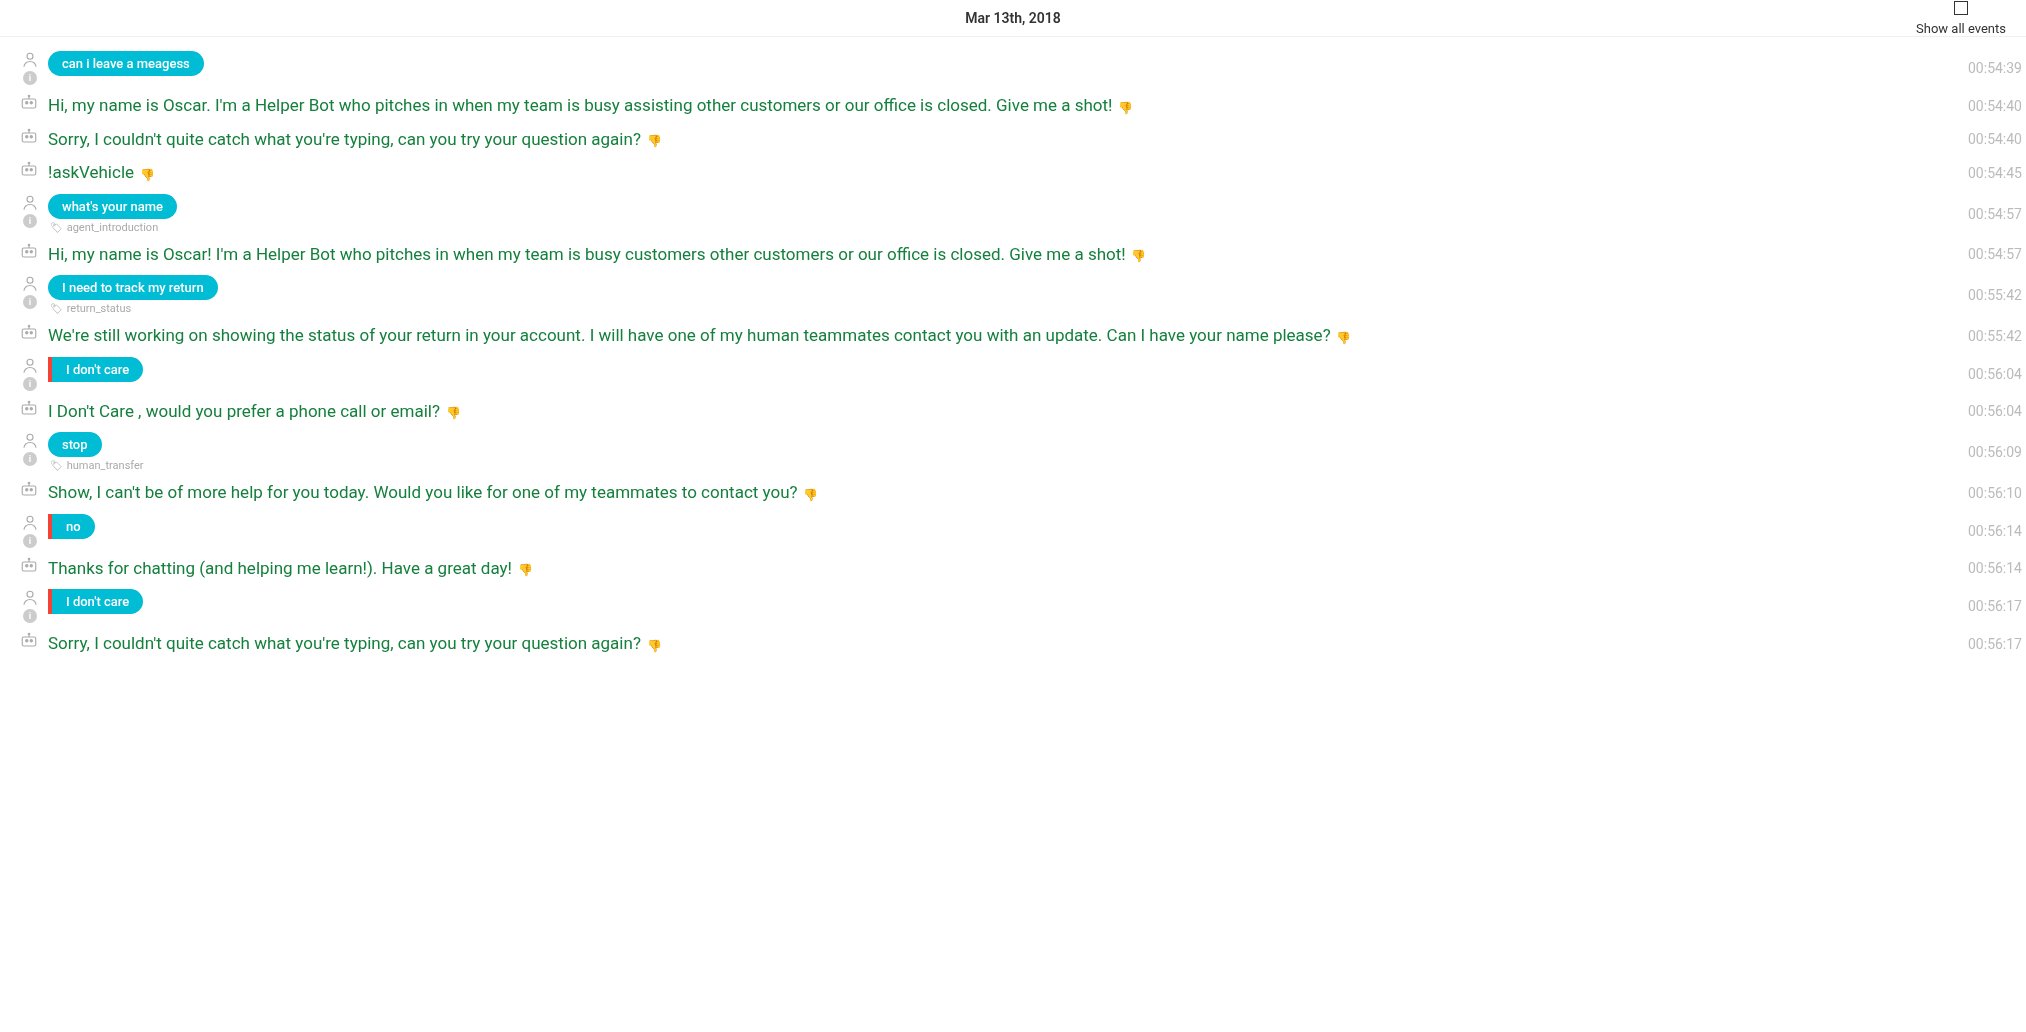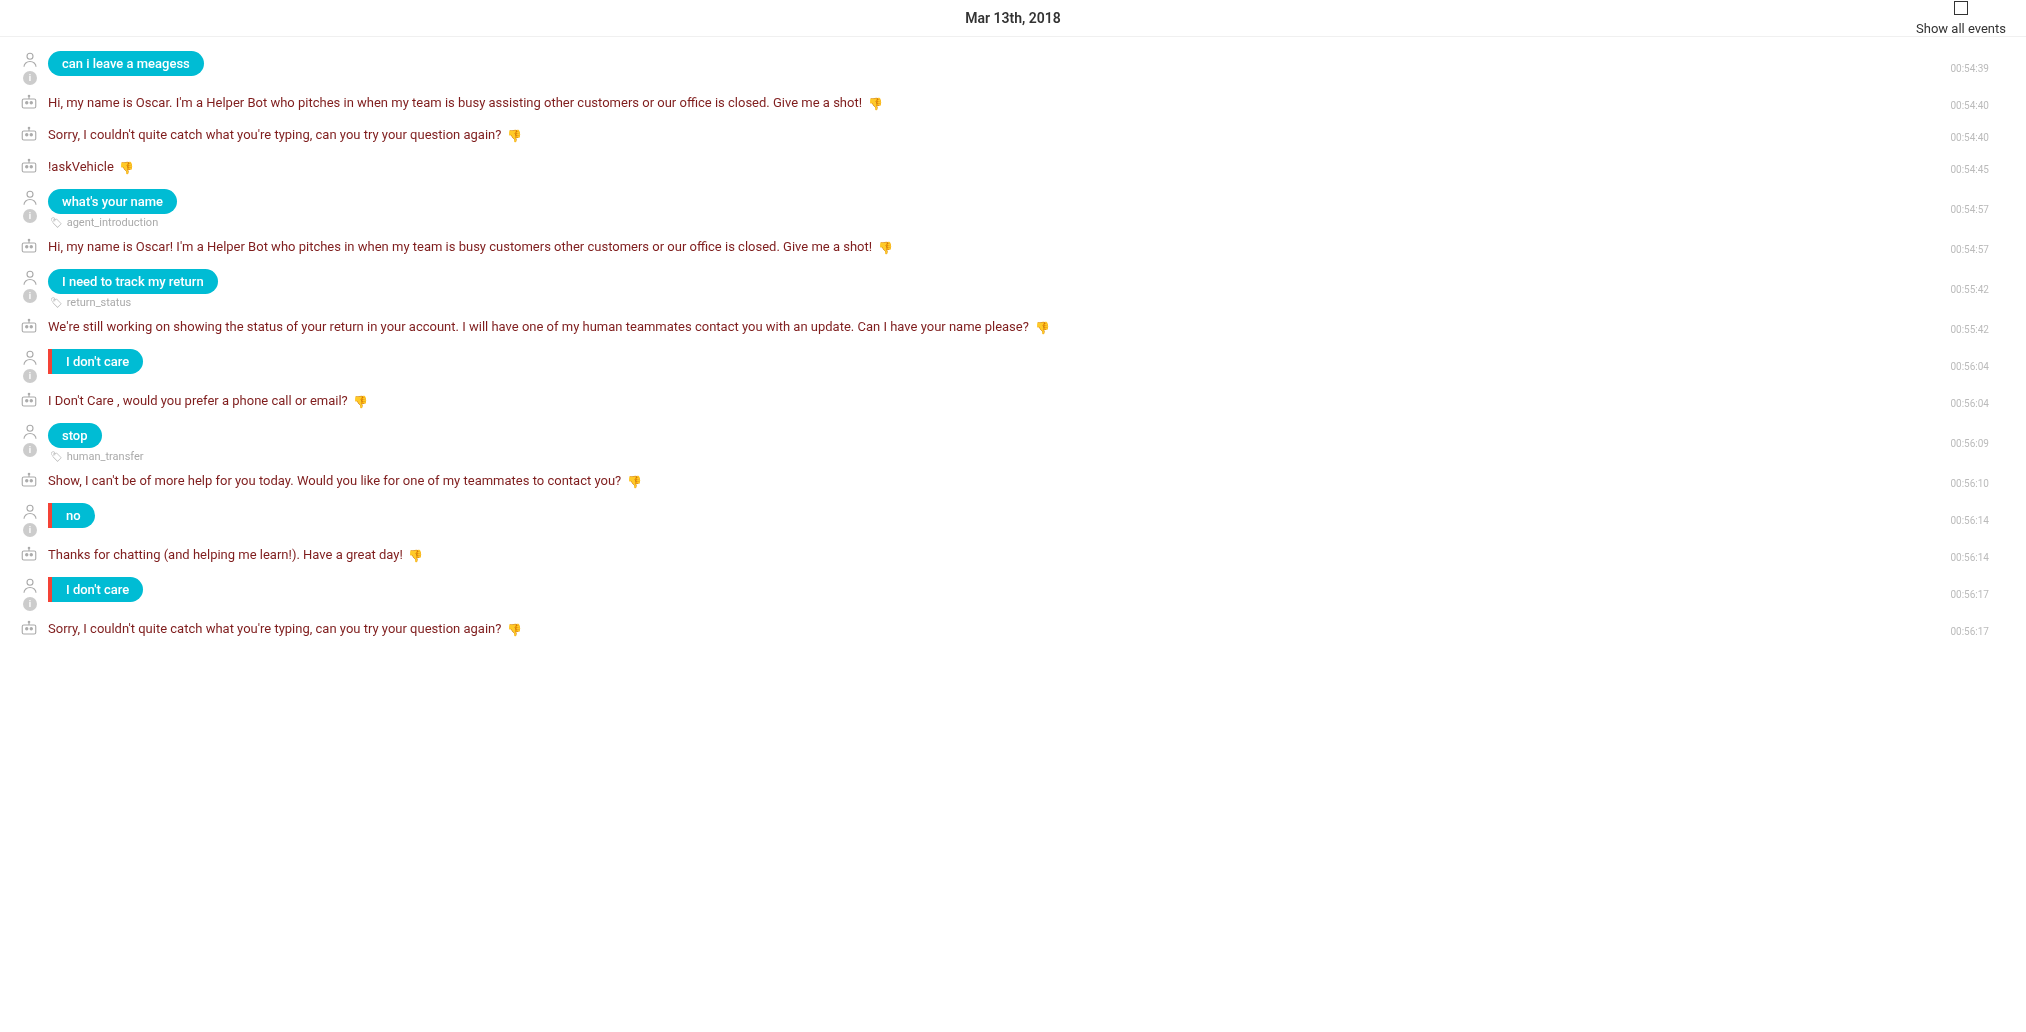--- a/index.html
+++ b/index.html
@@ -109,38 +109,38 @@
       gap: 4px;
       font-size: 11px;
       color: #aaa;
       margin-top: 2px;
       margin-left: 2px;
     }
     .tag-icon {
       font-size: 10px;
     }
     .bot-message {
-      font-size: 13px;
-      color: #7f1d1d;
+      font-size: 17px;
+      color: #15803d;
       line-height: 1.5;
       max-width: 900px;
     }
     .thumbs-icon {
       display: inline-block;
       color: #ccc;
       font-size: 12px;
       margin-left: 6px;
       vertical-align: middle;
     }
     .timestamp {
       position: absolute;
-      right: 37px;
+      right: 4px;
       top: 50%;
       transform: translateY(-50%);
-      font-size: 10px;
+      font-size: 14px;
       color: #bbb;
       white-space: nowrap;
     }
   </style>
 </head>
 <body>
 
 <div class="header">
   <span class="header-date">Mar 13th, 2018</span>
   <div class="show-all-events">

